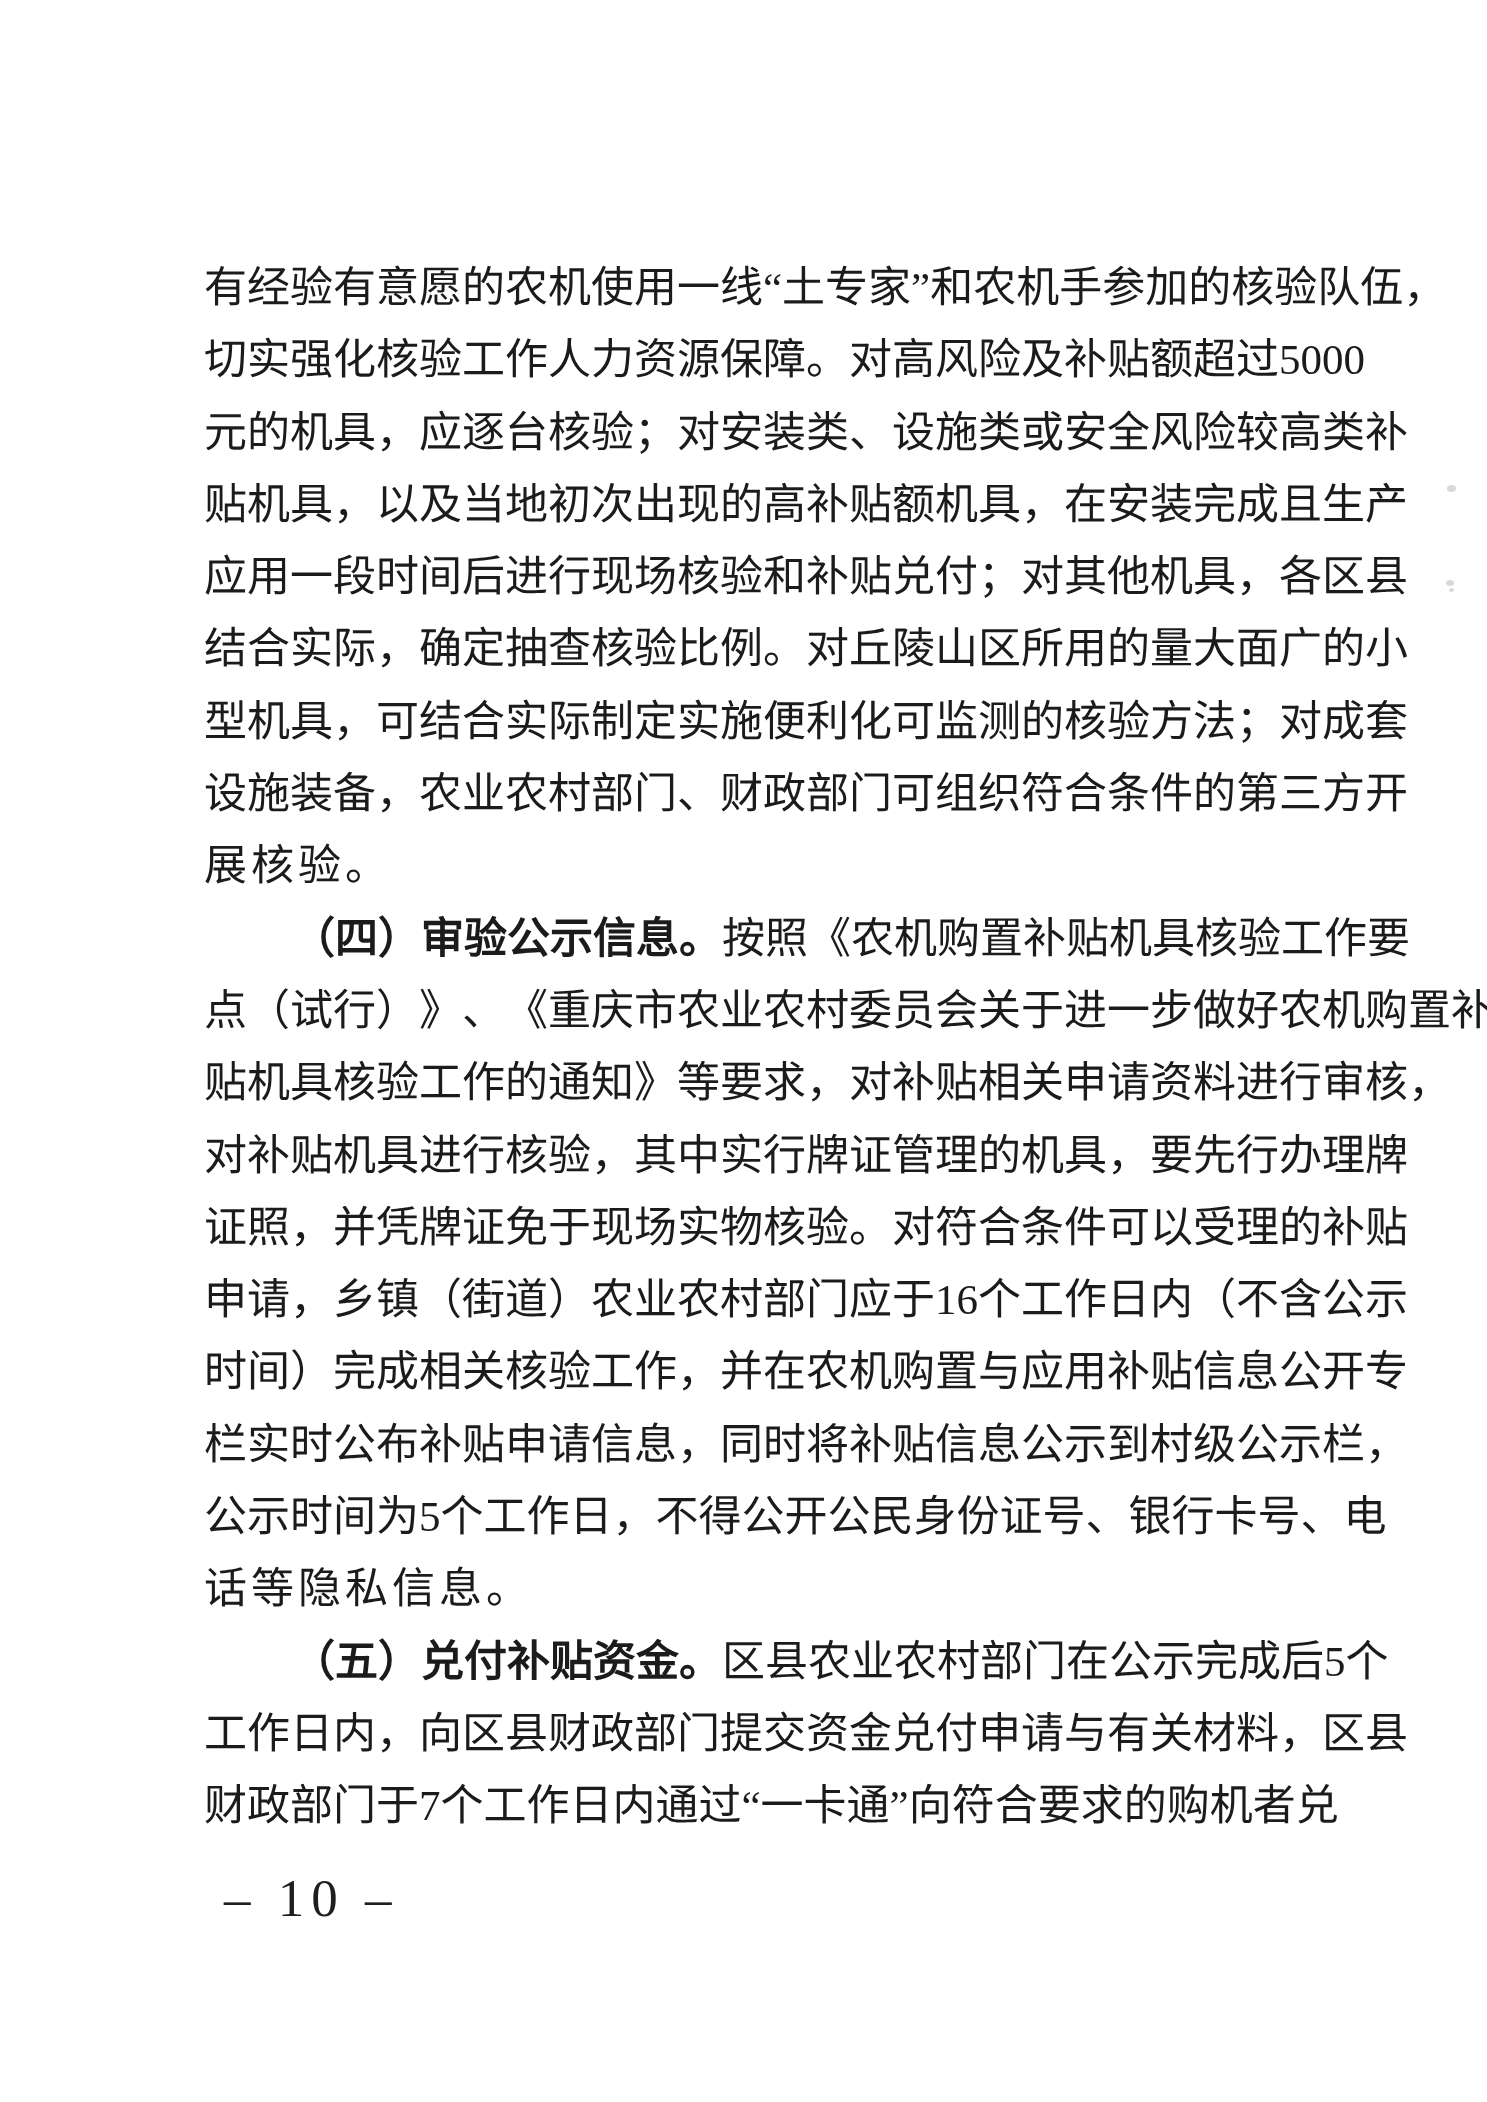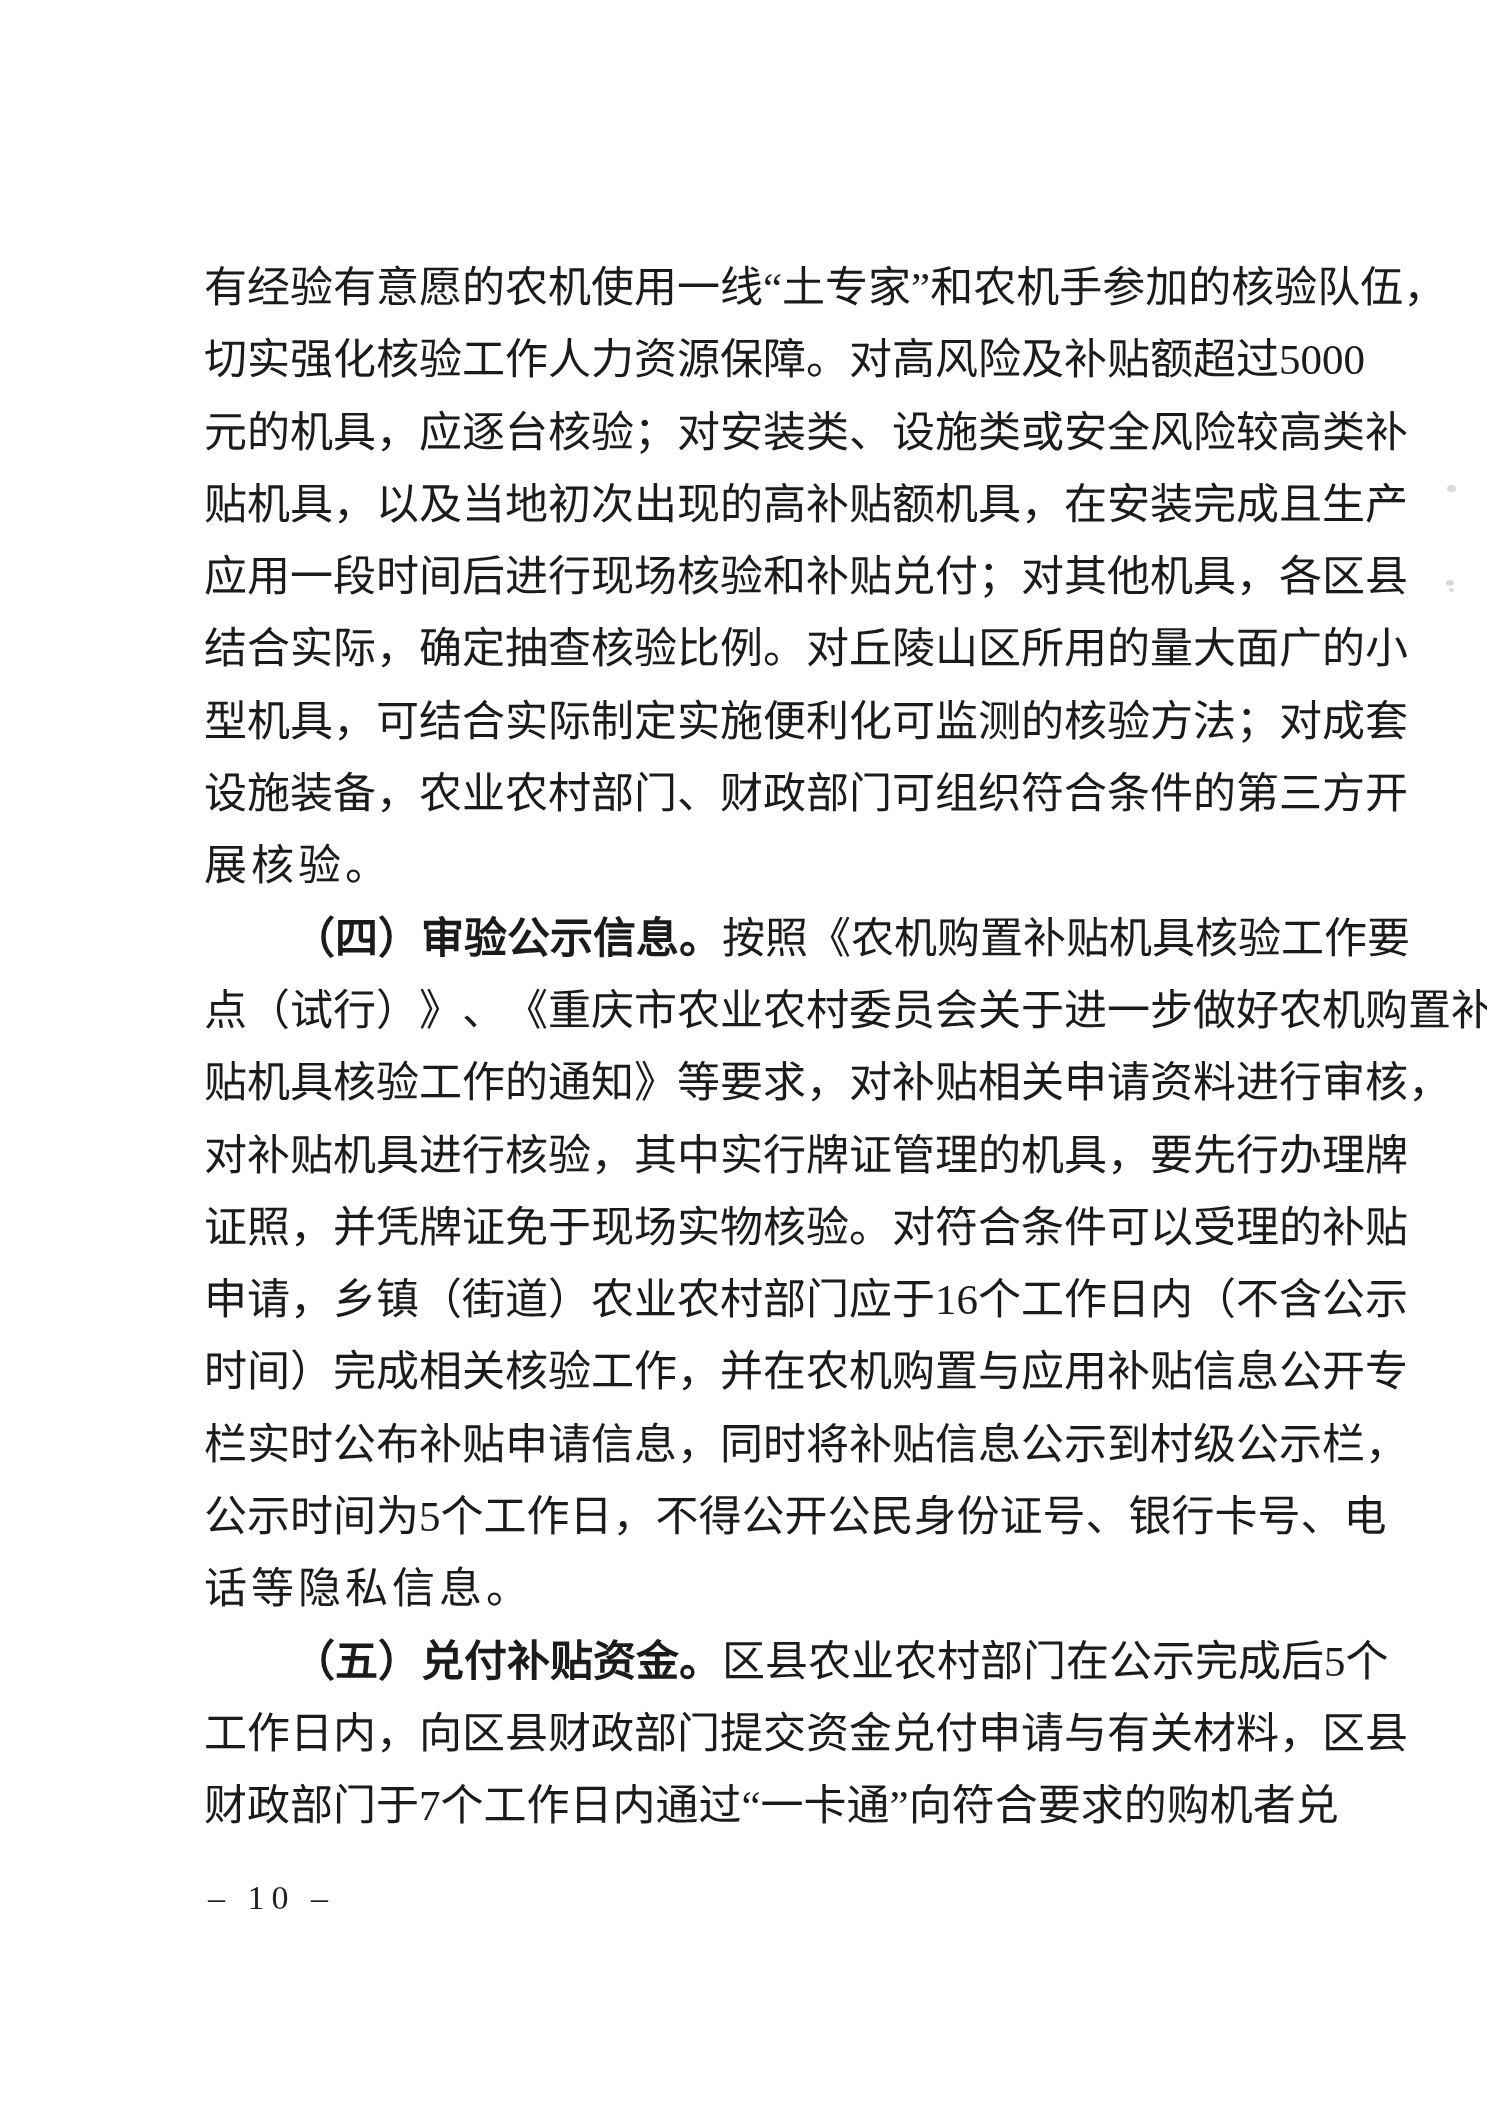--- a/index.html
+++ b/index.html
@@ -43,23 +43,23 @@
   }
   .ch {
     display: inline-block;
     white-space: pre;
   }
   .ch.bold {
     font-weight: 700;
   }
   .page-number {
     position: absolute;
-    left: 208px;
+    left: 224px;
     top: 1878px;
-    font-size: 34px;
+    font-size: 53px;
     line-height: 40px;
     letter-spacing: 7px;
     color: #1f1f1f;
   }
   .speck {
     position: absolute;
     border-radius: 50%;
     background: rgba(120,120,120,0.28);
   }
   .speck.s1 { left: 1447px; top: 485px;  width: 9px; height: 7px; }

